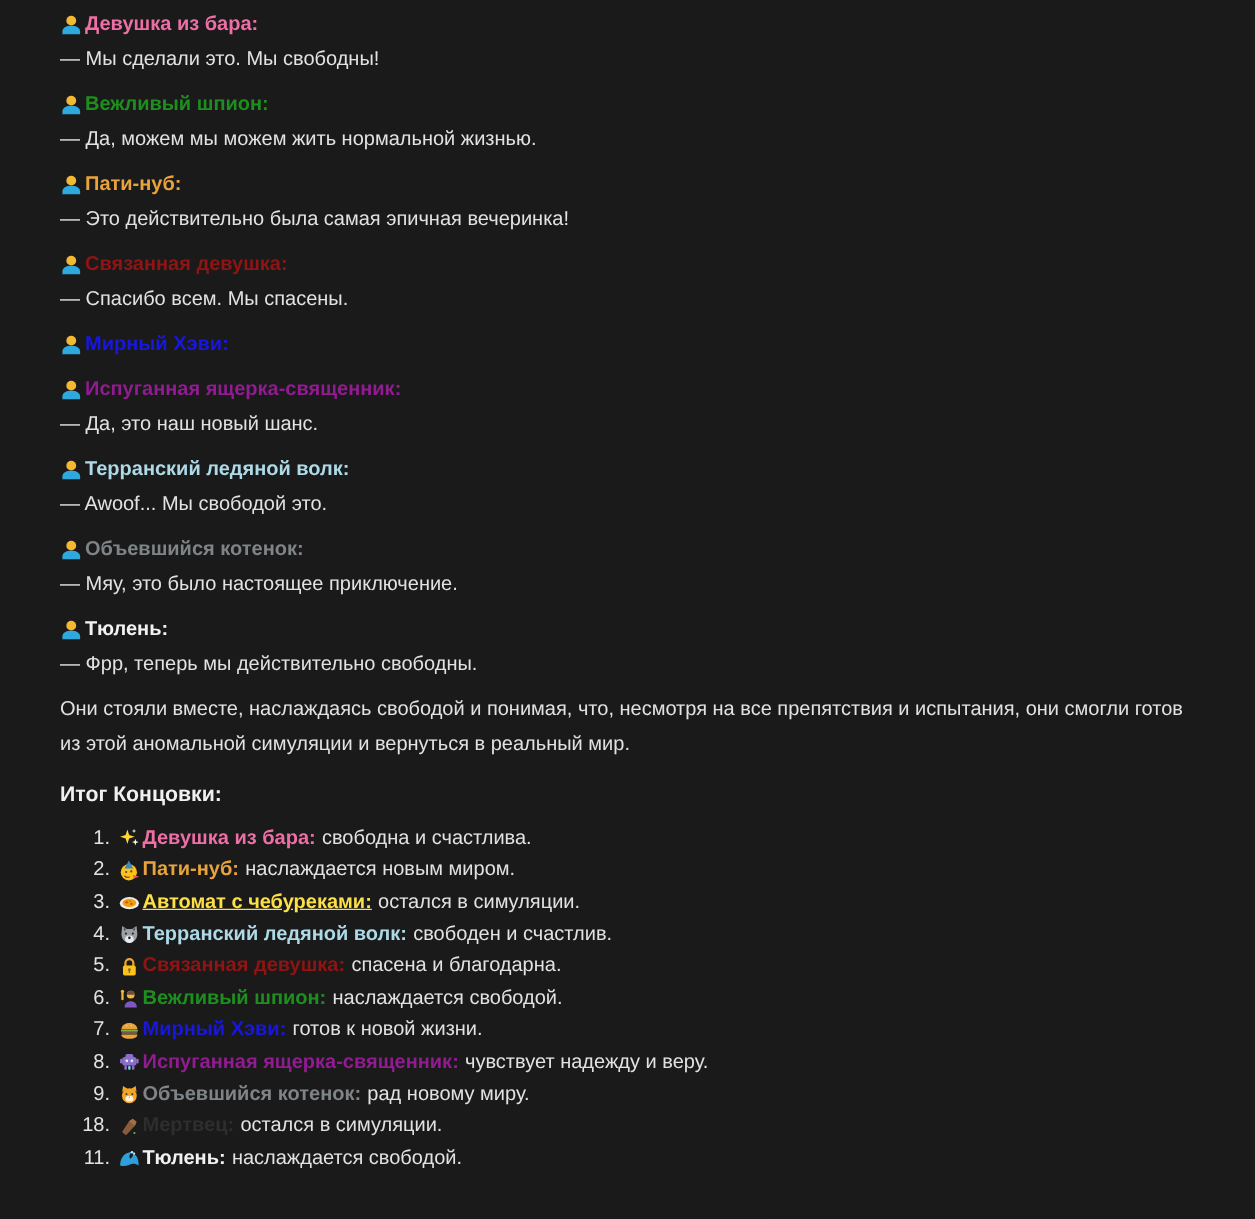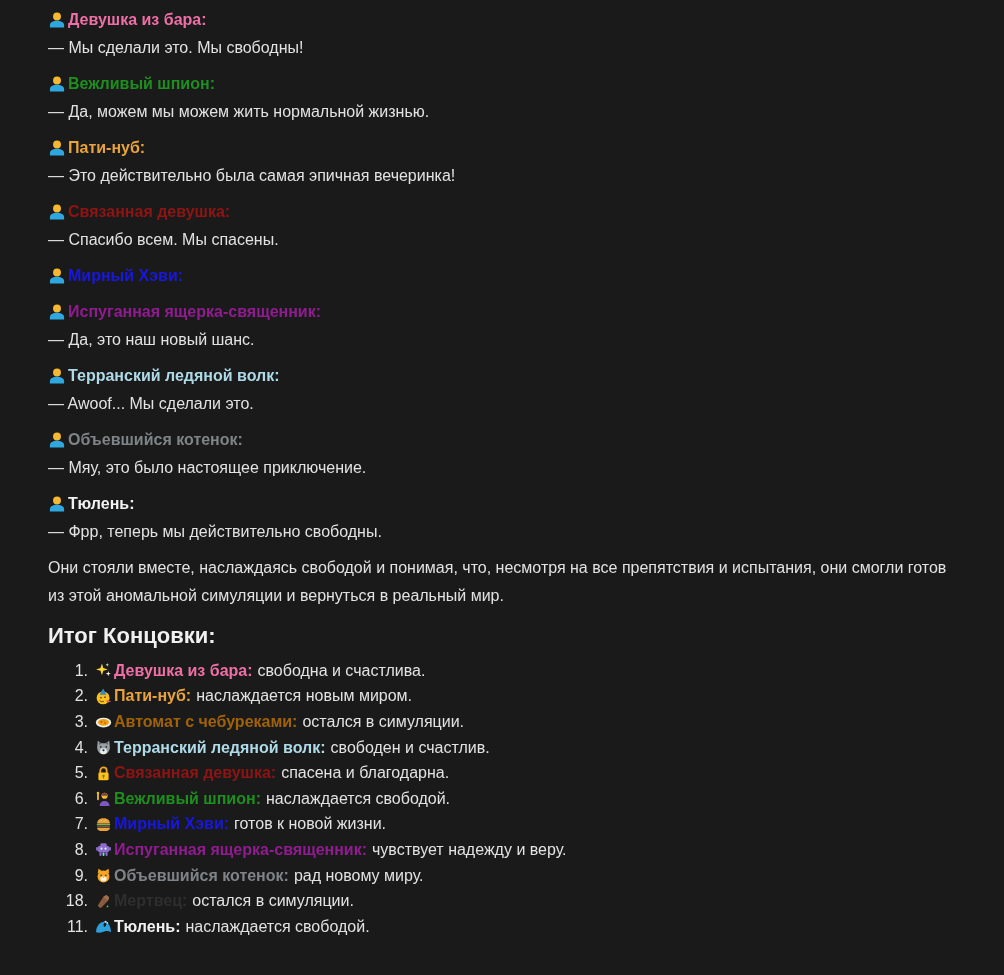--- a/index.html
+++ b/index.html
@@ -28,21 +28,21 @@
     flex: 0 0 auto;
   }
   .icon svg { width: 100%; height: 100%; display: block; }
   .dialogue { line-height: 28px; }
   .closing {
     margin: 8px 0 0 0;
     line-height: 28px;
   }
   .heading {
     margin: 14px 0 0 0;
-    font-size: 22px;
+    font-size: 17px;
     line-height: 24px;
     font-weight: bold;
     color: #f0f0f0;
   }
   ol.summary {
     list-style: none;
     margin: 10px 0 0 0;
     padding: 0;
   }
   ol.summary li {
@@ -140,21 +140,21 @@
       <div class="msg-block">
         <div class="name-line">
           <span class="icon">
             <svg viewBox="0 0 16 16">
               <circle cx="8" cy="4.9" r="3.5" fill="#F6B830"></circle>
               <path d="M1.7 14.6v-1.9c0-2.7 2.7-4.1 6.3-4.1s6.3 1.4 6.3 4.1v1.9z" fill="#2FA7DF"></path>
             </svg>
           </span>
           <span class="char-name" style="color: rgb(174, 218, 232);">Терранский ледяной волк:</span>
         </div>
-        <div class="dialogue">— Awoof... Мы сделали это.</div>
+        <div class="dialogue">— Awoof... Мы свободой это.</div>
       </div>
       <div class="msg-block">
         <div class="name-line">
           <span class="icon">
             <svg viewBox="0 0 16 16">
               <circle cx="8" cy="4.9" r="3.5" fill="#F6B830"></circle>
               <path d="M1.7 14.6v-1.9c0-2.7 2.7-4.1 6.3-4.1s6.3 1.4 6.3 4.1v1.9z" fill="#2FA7DF"></path>
             </svg>
           </span>
           <span class="char-name" style="color: rgb(126, 132, 135);">Объевшийся котенок:</span>
@@ -208,21 +208,21 @@
         <span class="num">3.</span>
         <span class="icon">
           <svg viewBox="0 0 16 16">
             <ellipse cx="8" cy="9" rx="7.2" ry="4.6" fill="#ECEFF1"></ellipse>
             <ellipse cx="8" cy="8.8" rx="5.2" ry="3.1" fill="#F59E0B"></ellipse>
             <circle cx="6" cy="8.3" r="1" fill="#D35400"></circle>
             <circle cx="9.6" cy="9.5" r="0.9" fill="#D35400"></circle>
             <circle cx="8.6" cy="7.6" r="0.6" fill="#43A047"></circle>
           </svg>
         </span>
-        <span class="char-name" style="color: #a16207;">Автомат с чебуреками:</span>
+        <span class="char-name" style="color: #fde047; text-decoration: underline;">Автомат с чебуреками:</span>
         <span class="sum-text">остался в симуляции.</span>
       </li>
       <li>
         <span class="num">4.</span>
         <span class="icon">
           <svg viewBox="0 0 16 16">
             <path d="M2.6 1.6 6 4h4l3.4-2.4.6 6.2c0 3.9-2.7 6.6-6 6.6s-6-2.7-6-6.6z" fill="#9AA0A6"></path>
             <path d="M3.6 2.8 5.6 4.4 4.2 5.4Z" fill="#4A4E53"></path>
             <path d="M12.4 2.8 10.4 4.4 11.8 5.4Z" fill="#4A4E53"></path>
             <ellipse cx="8" cy="11.6" rx="3.2" ry="2.8" fill="#E8EAED"></ellipse>

